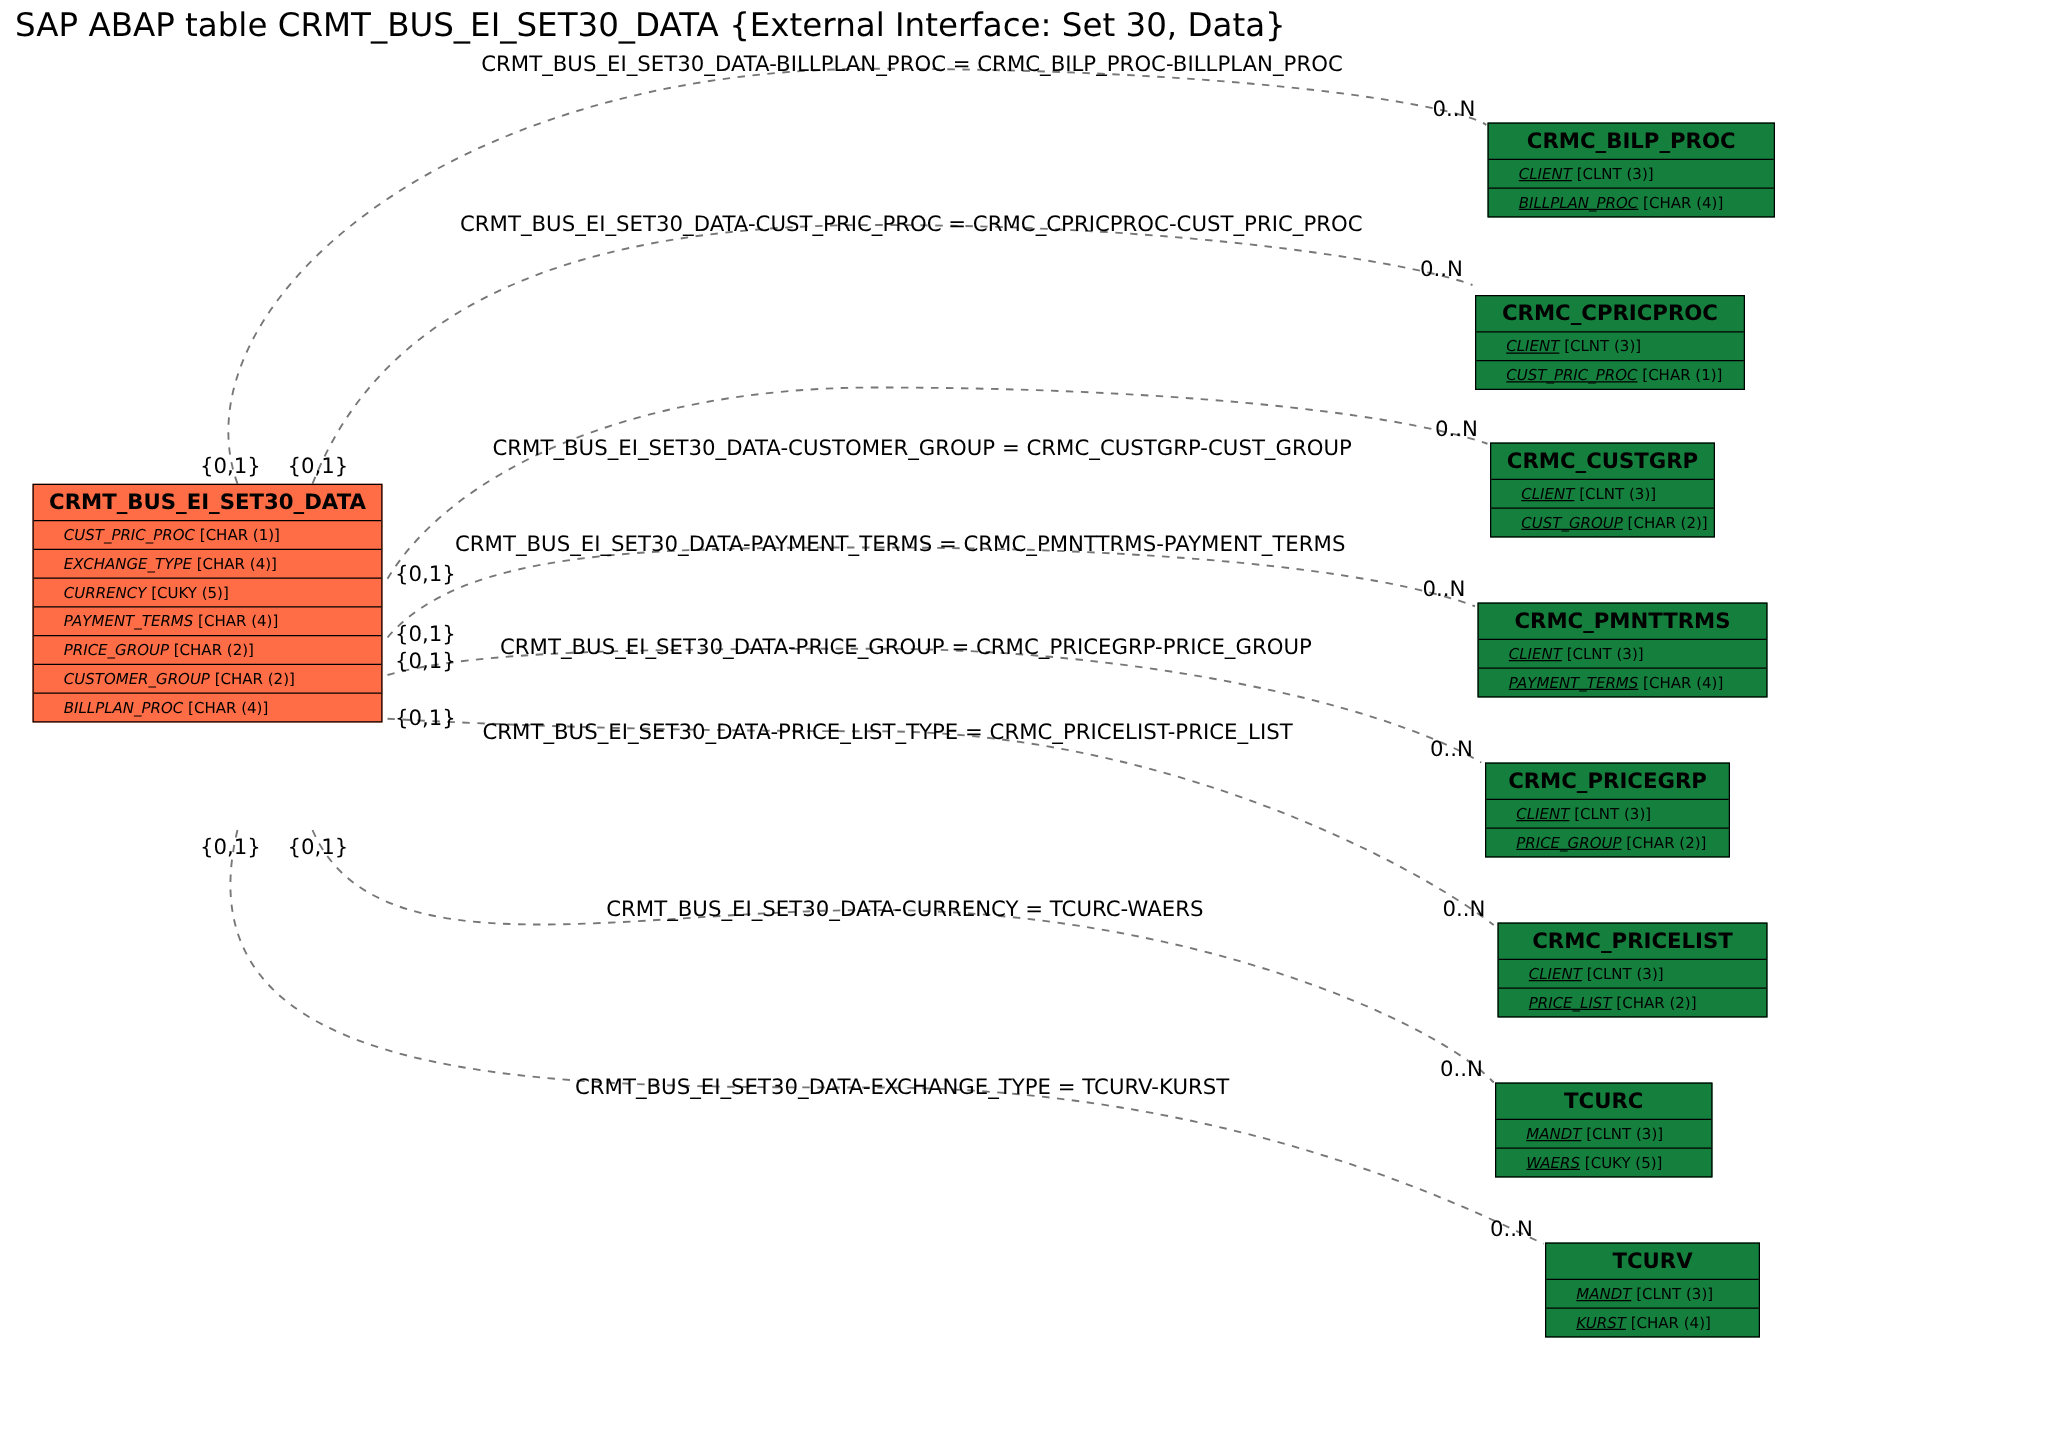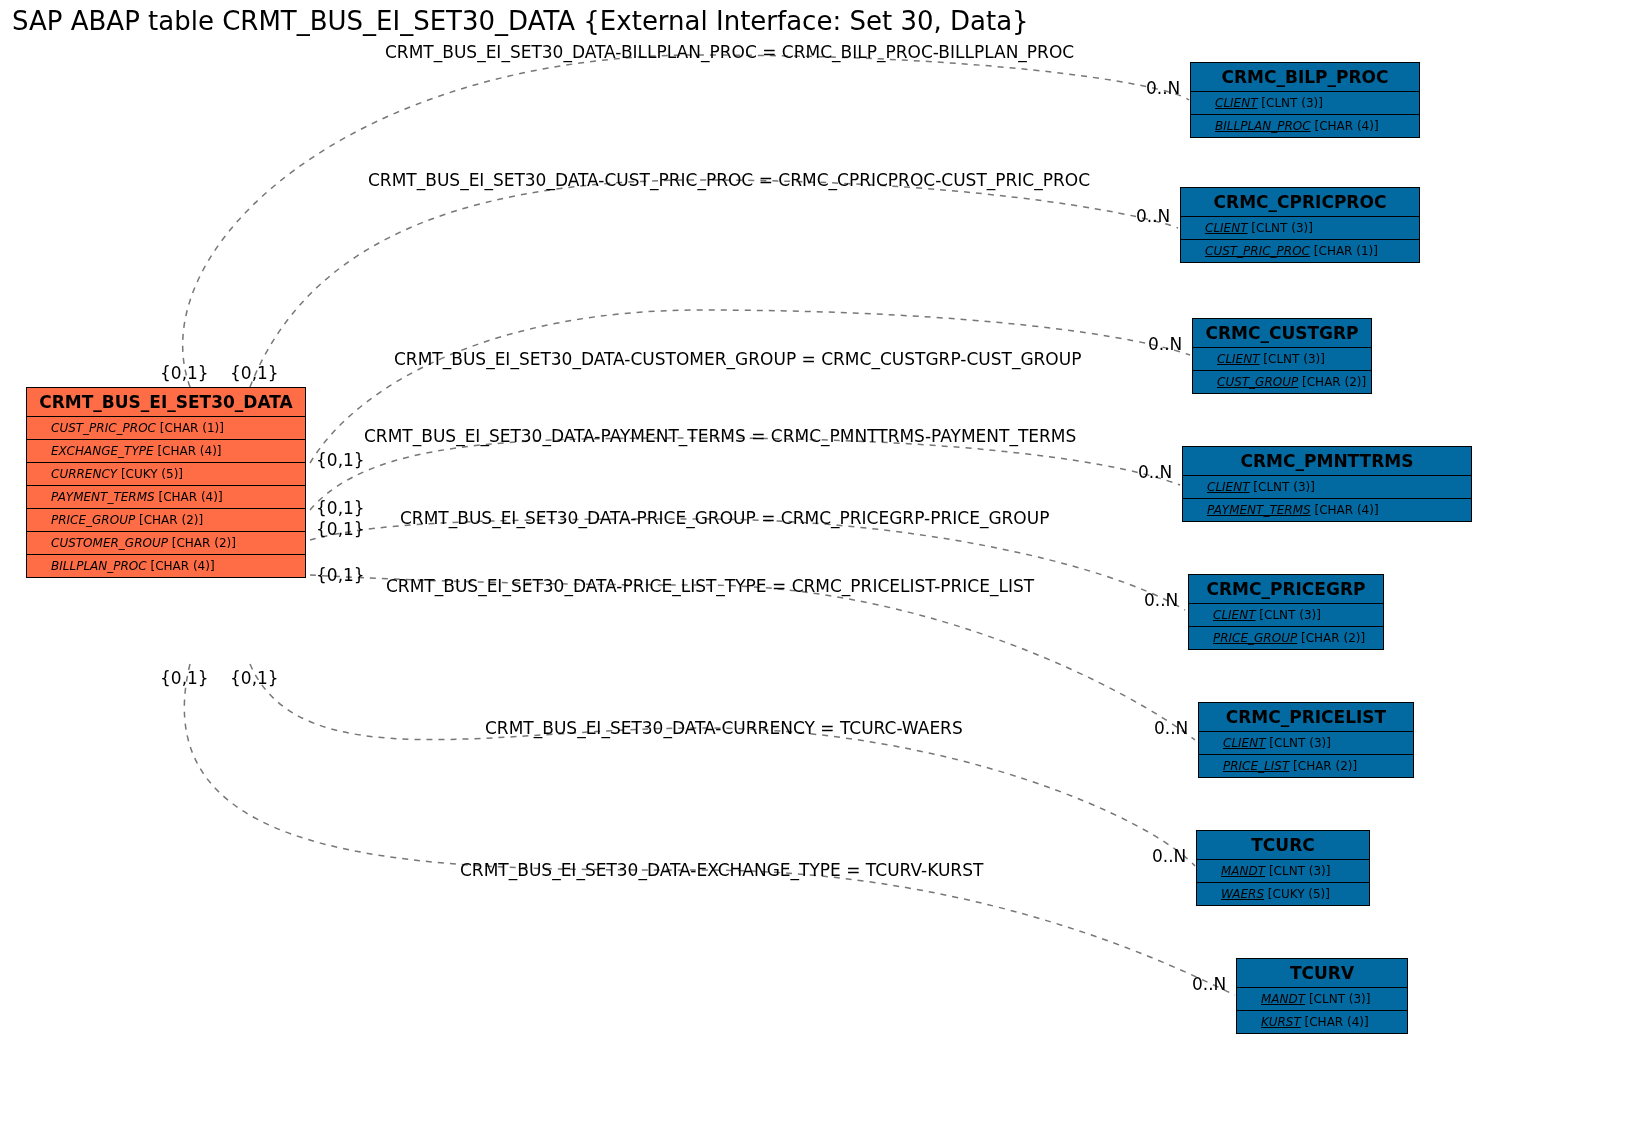--- a/index.html
+++ b/index.html
@@ -40,21 +40,21 @@
     padding: 4px 24px;
     font-style: italic;
     border-bottom: 1px solid #000;
     white-space: nowrap;
     font-size: 12px;
   }
   .entity .fld:last-child { border-bottom: none; }
   .entity .fld .ftype { font-style: normal; }
   .entity .fld .uline { text-decoration: underline; }
   .main  { background: #ff6d46; }
-  .ref   { background: #0369a1; }
+  .ref   { background: #15803d; margin-top: 36px; }
   .rel-label, .card {
     position: absolute;
     font-size: 17px;
     white-space: nowrap;
   }
   svg.wires {
     position: absolute;
     left: 0; top: 0;
     width: 1640px;
     height: 1147px;
@@ -101,33 +101,33 @@
   <div class="fld"><span>CUSTOMER_GROUP</span> <span class="ftype">[CHAR (2)]</span></div>
   <div class="fld"><span>BILLPLAN_PROC</span> <span class="ftype">[CHAR (4)]</span></div>
 </div>
 
 <div class="entity ref" style="left:1190px; top:62px; width:230px;">
   <div class="hdr">CRMC_BILP_PROC</div>
   <div class="fld"><span class="uline">CLIENT</span> <span class="ftype">[CLNT (3)]</span></div>
   <div class="fld"><span class="uline">BILLPLAN_PROC</span> <span class="ftype">[CHAR (4)]</span></div>
 </div>
 
-<div class="entity ref" style="left:1180px; top:187px; width:240px;">
+<div class="entity ref" style="left:1180px; top:200px; width:216px;">
   <div class="hdr">CRMC_CPRICPROC</div>
   <div class="fld"><span class="uline">CLIENT</span> <span class="ftype">[CLNT (3)]</span></div>
   <div class="fld"><span class="uline">CUST_PRIC_PROC</span> <span class="ftype">[CHAR (1)]</span></div>
 </div>
 
 <div class="entity ref" style="left:1192px; top:318px; width:180px;">
   <div class="hdr">CRMC_CUSTGRP</div>
   <div class="fld"><span class="uline">CLIENT</span> <span class="ftype">[CLNT (3)]</span></div>
   <div class="fld"><span class="uline">CUST_GROUP</span> <span class="ftype">[CHAR (2)]</span></div>
 </div>
 
-<div class="entity ref" style="left:1182px; top:446px; width:290px;">
+<div class="entity ref" style="left:1182px; top:446px; width:232px;">
   <div class="hdr">CRMC_PMNTTRMS</div>
   <div class="fld"><span class="uline">CLIENT</span> <span class="ftype">[CLNT (3)]</span></div>
   <div class="fld"><span class="uline">PAYMENT_TERMS</span> <span class="ftype">[CHAR (4)]</span></div>
 </div>
 
 <div class="entity ref" style="left:1188px; top:574px; width:196px;">
   <div class="hdr">CRMC_PRICEGRP</div>
   <div class="fld"><span class="uline">CLIENT</span> <span class="ftype">[CLNT (3)]</span></div>
   <div class="fld"><span class="uline">PRICE_GROUP</span> <span class="ftype">[CHAR (2)]</span></div>
 </div>

